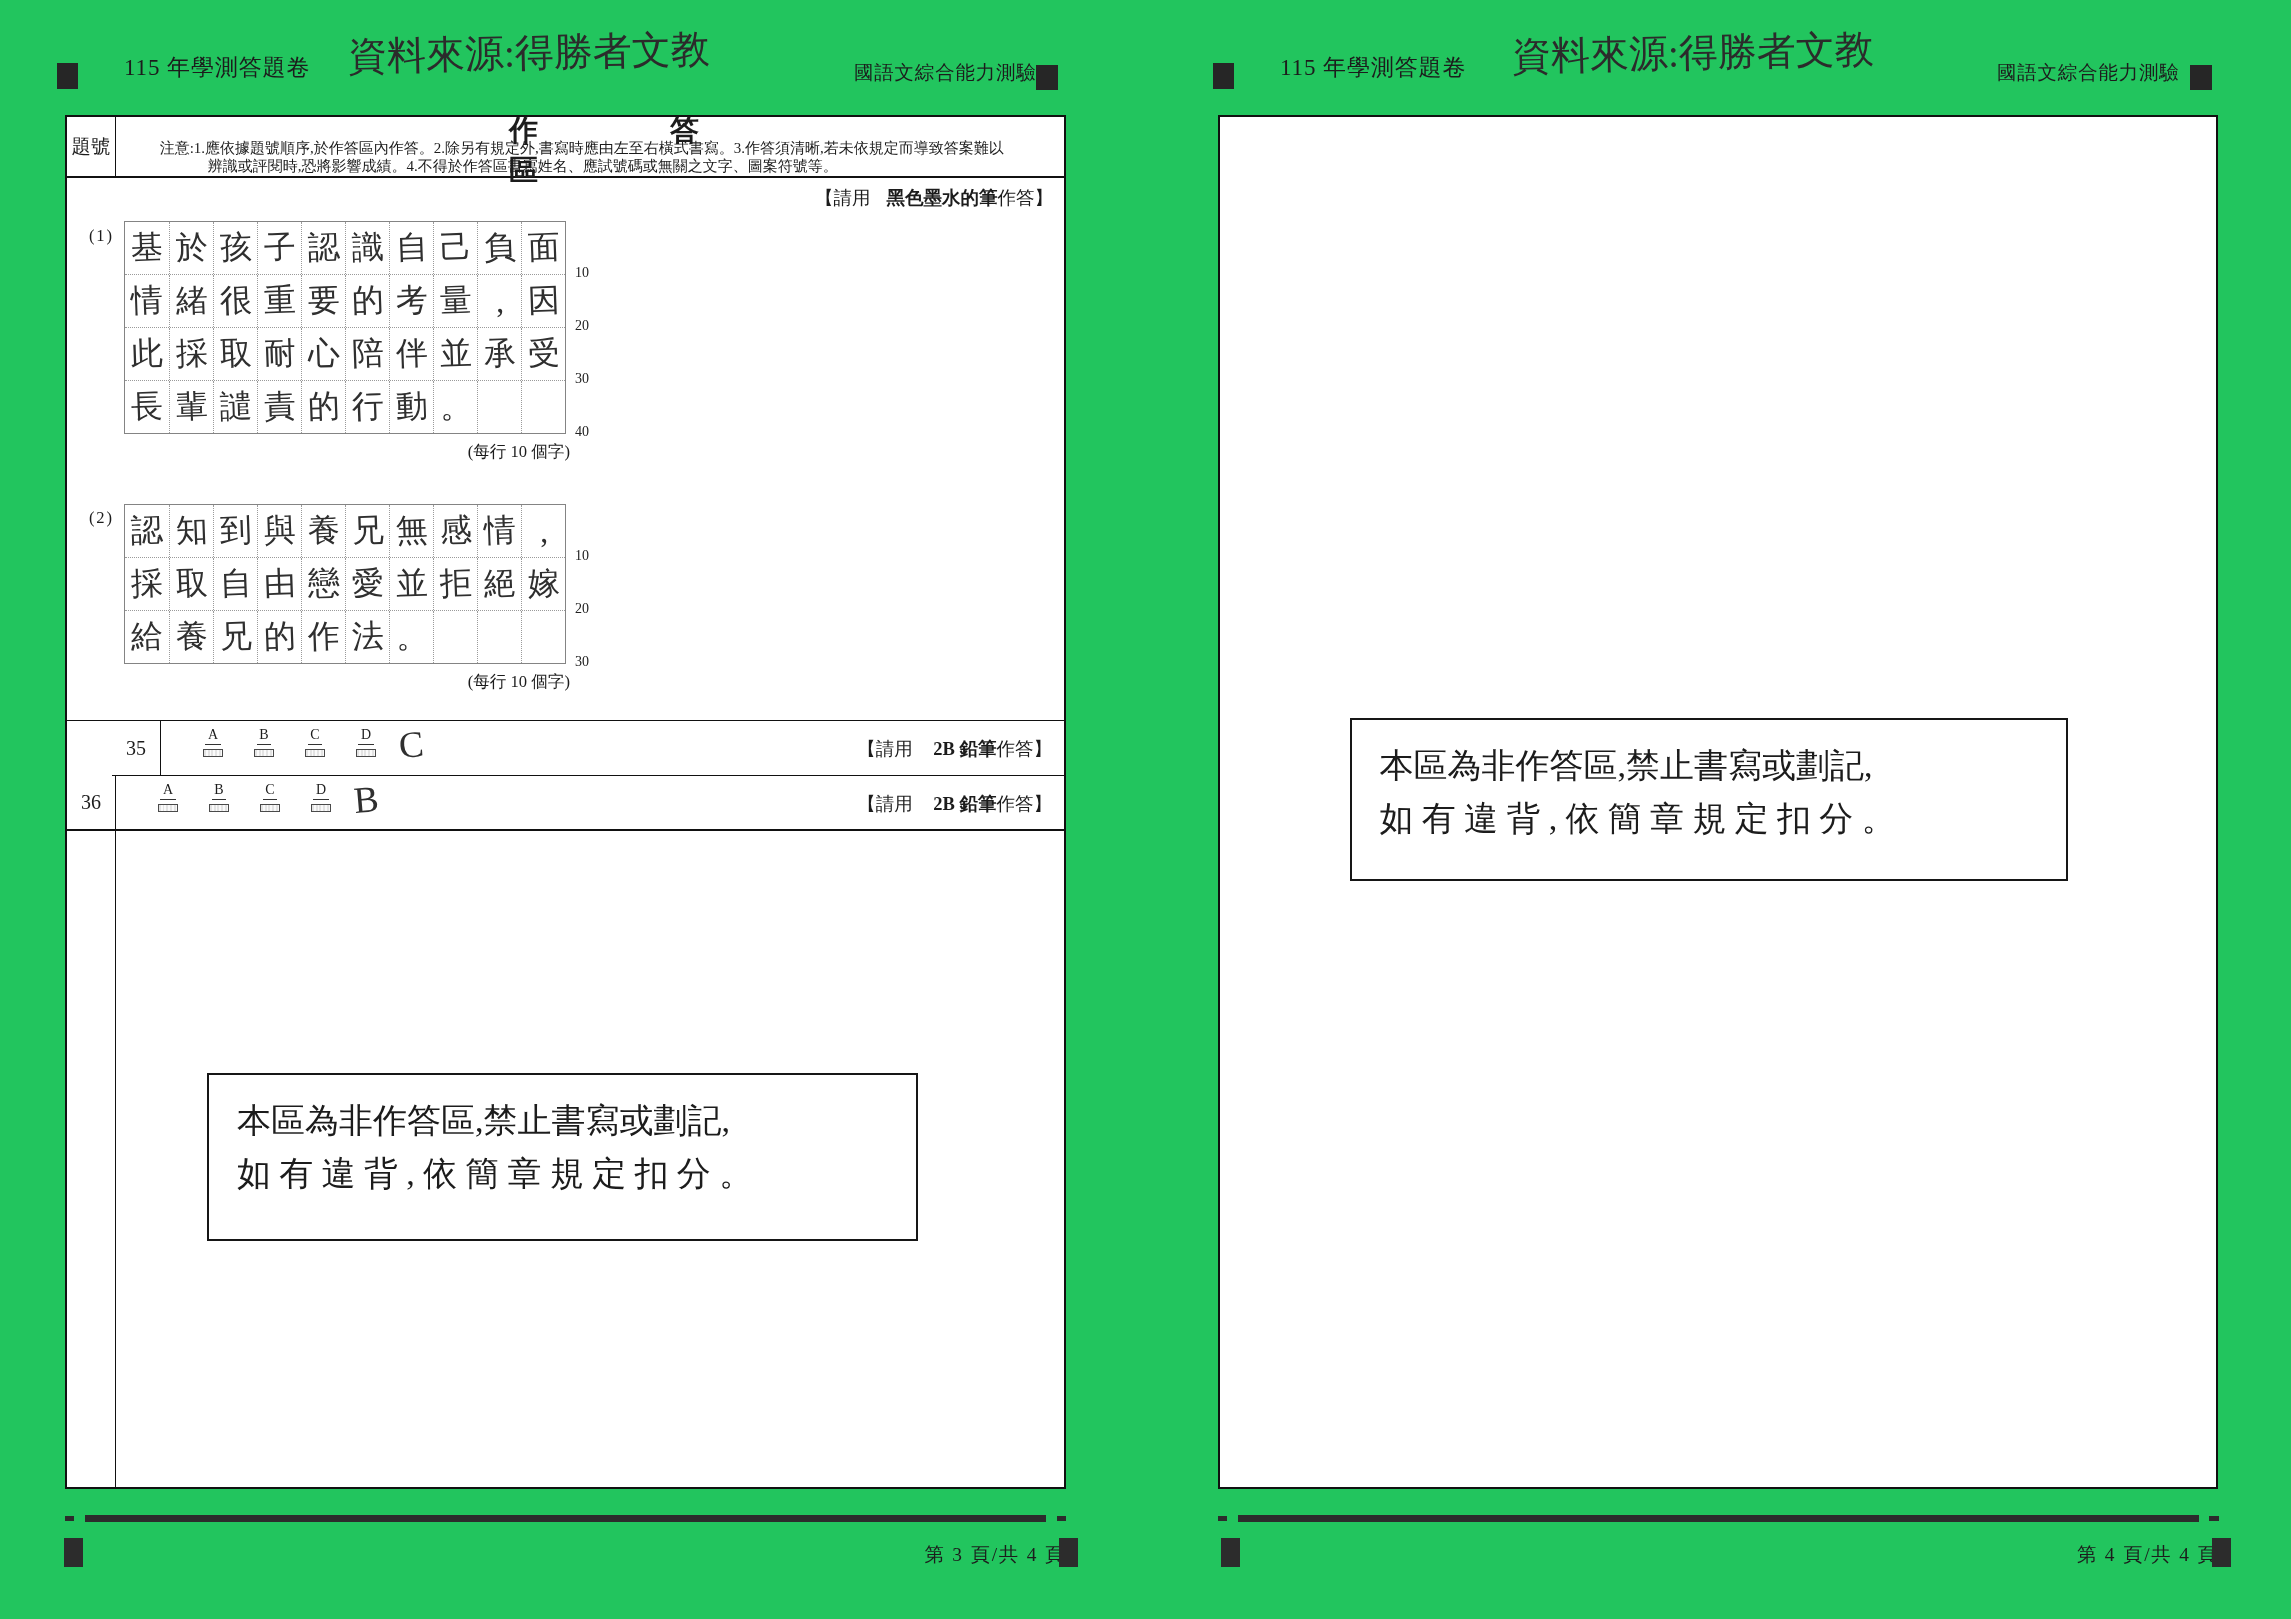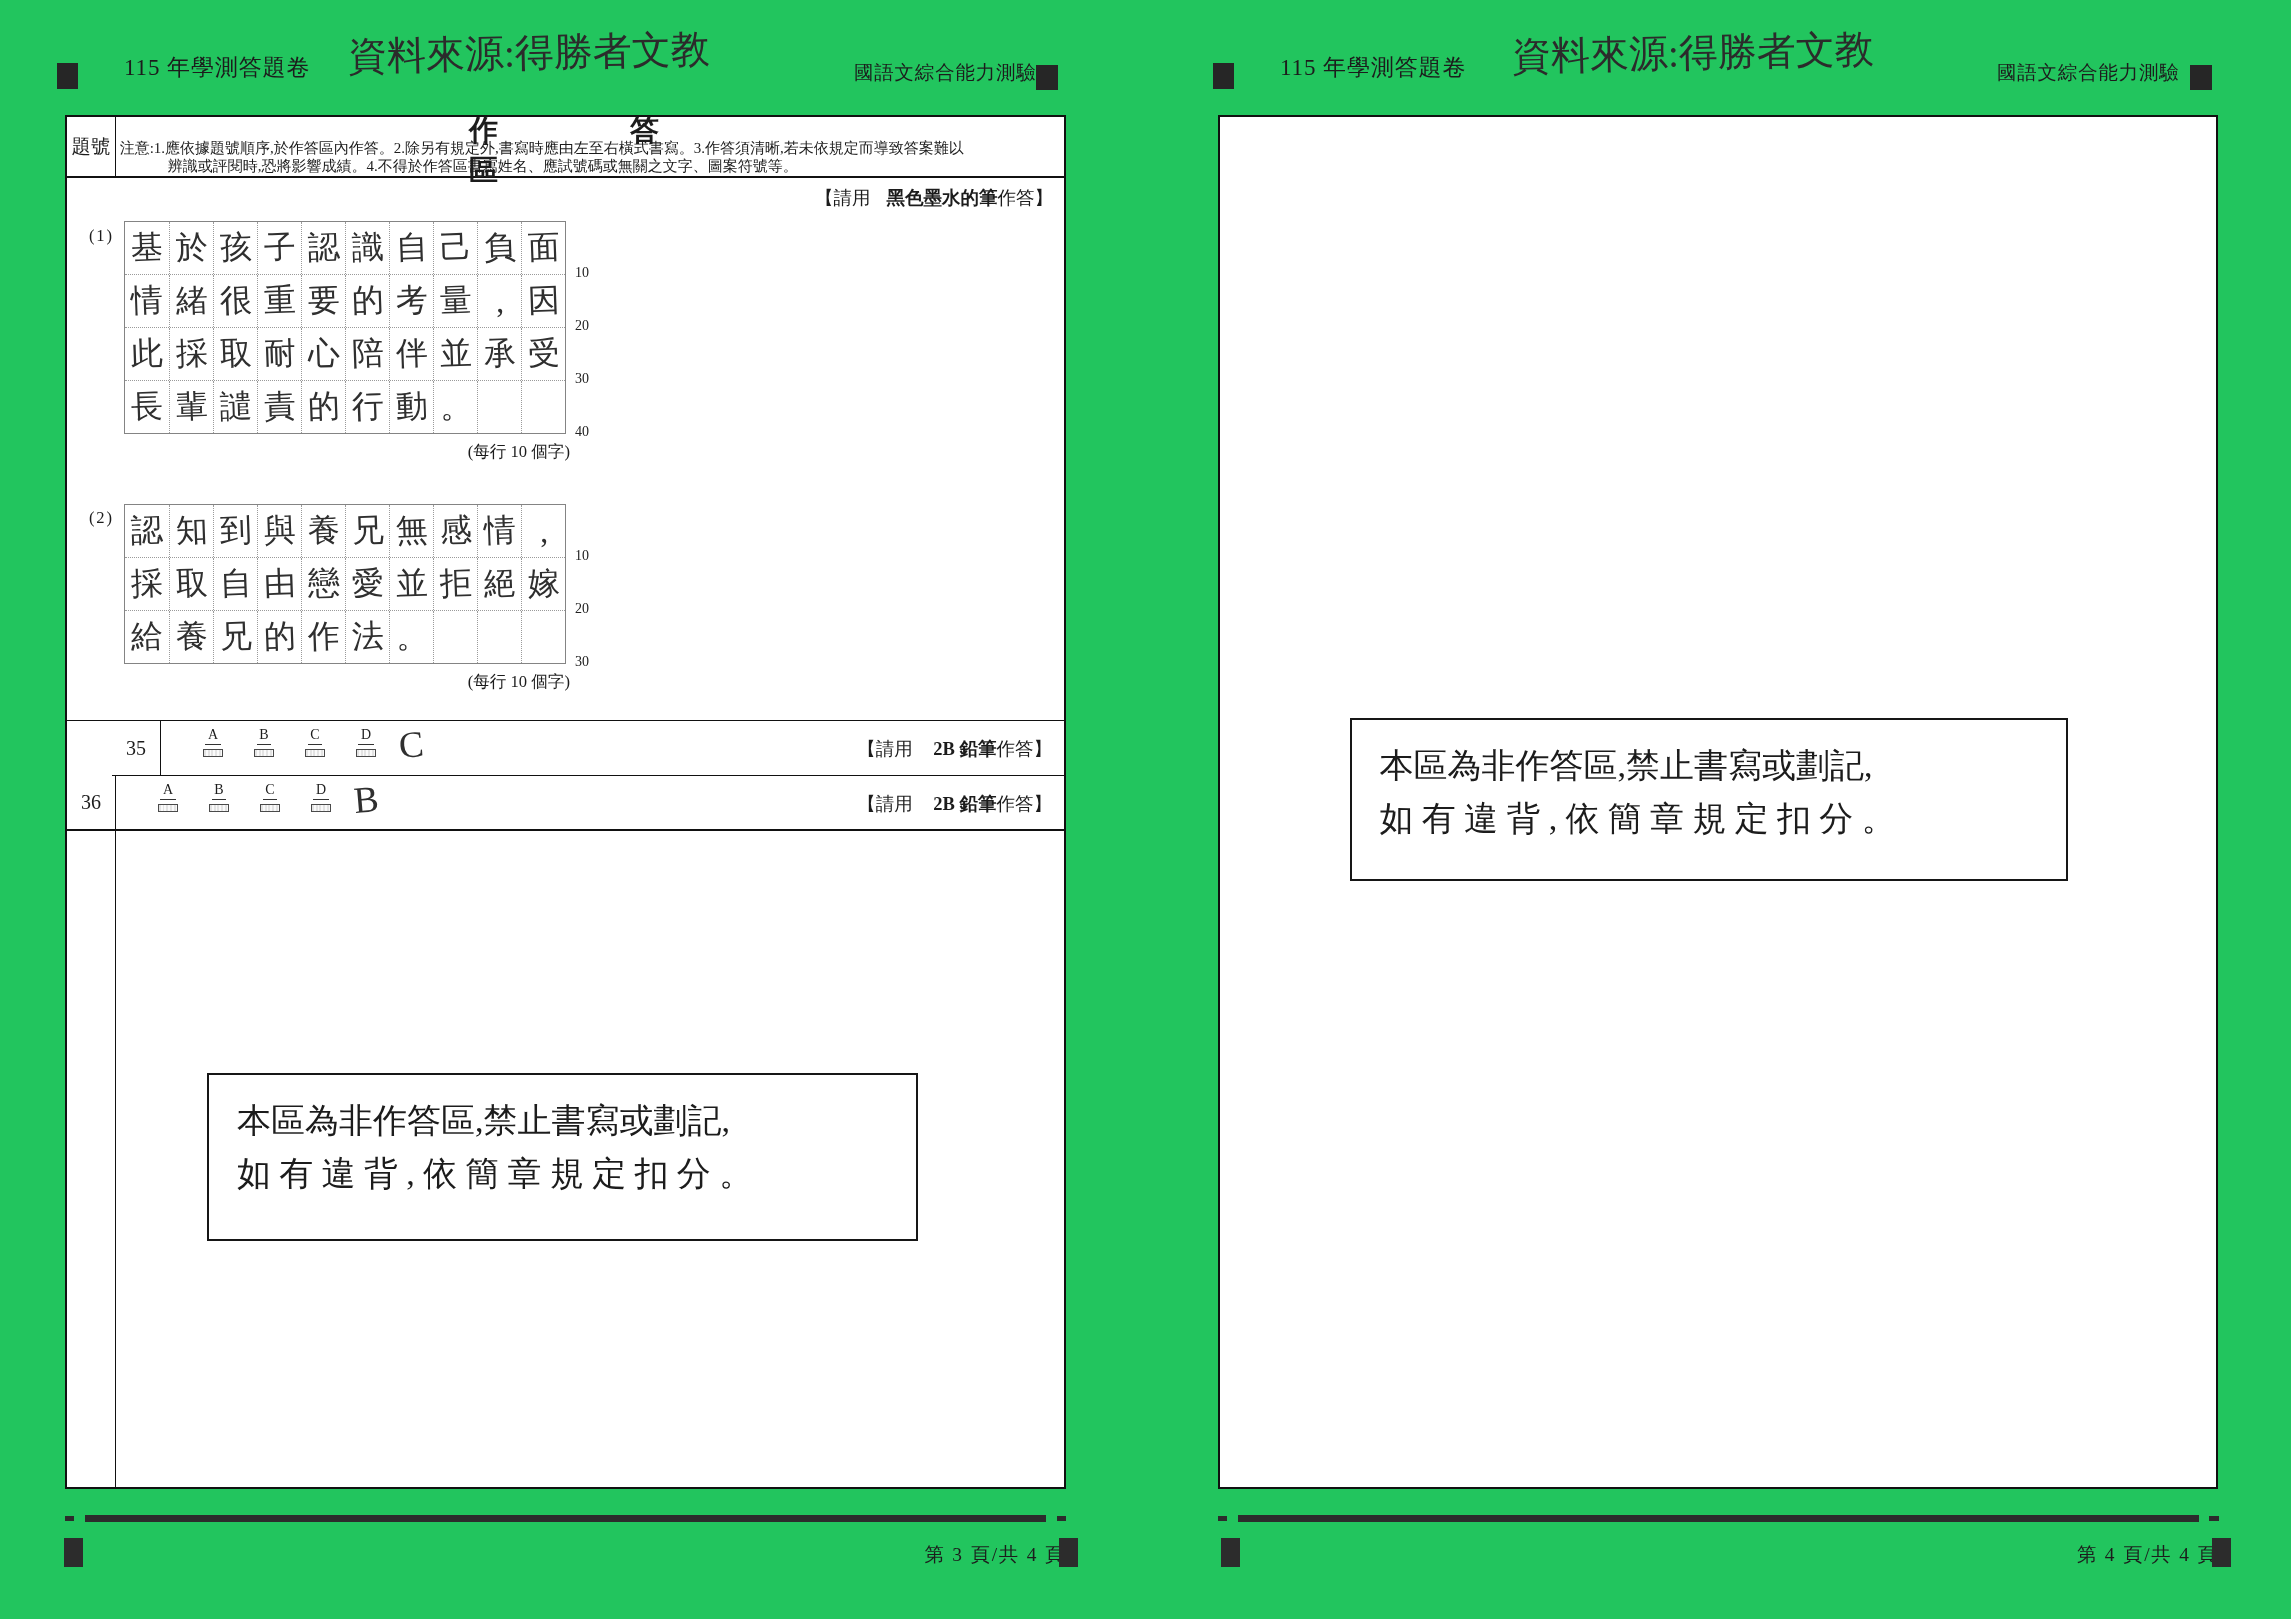--- a/index.html
+++ b/index.html
@@ -18,21 +18,21 @@
   .hand-note{position:absolute;left:293px;top:-7.4px;font-size:39px;line-height:46px;white-space:nowrap;
              font-family:cursive;color:#2b2b2b;transform:rotate(-1.2deg);}
   #page4 .hand-note{left:301px;}
   .subject{position:absolute;top:22px;font-size:19.4px;letter-spacing:0.9px;white-space:nowrap;}
   #page3 .subject{left:799px;} #page4 .subject{left:786px;}
 
   
   .answer-table{position:absolute;left:10px;top:78px;width:1001px;height:1374px;
                 border:2.8px solid #111;box-sizing:border-box;display:flex;flex-direction:column;background:#fff;}
   .sec{display:flex;box-sizing:border-box;}
-  .sec-header{height:61px;border-bottom:2.8px solid #111;}
+  .sec-header{height:61px;border-bottom:2.8px solid #111;gap:40px;}
   .sec-34{height:543px;border-bottom:1.8px solid #111;}
   .sec-35,.sec-36{height:55px;}
   .sec-35{border-bottom:1.8px solid #111;margin-left:45px;}
   .sec-36{border-bottom:2.8px solid #111;}
   .sec-blank{flex:1;}
   .qcell{width:49px;border-right:1.8px solid #111;box-sizing:border-box;display:flex;
          align-items:center;justify-content:center;font-size:20px;flex-shrink:0;}
   .sec-header .qcell{font-size:19.4px;letter-spacing:0;}
   .acell{flex:1;position:relative;box-sizing:border-box;}
 

